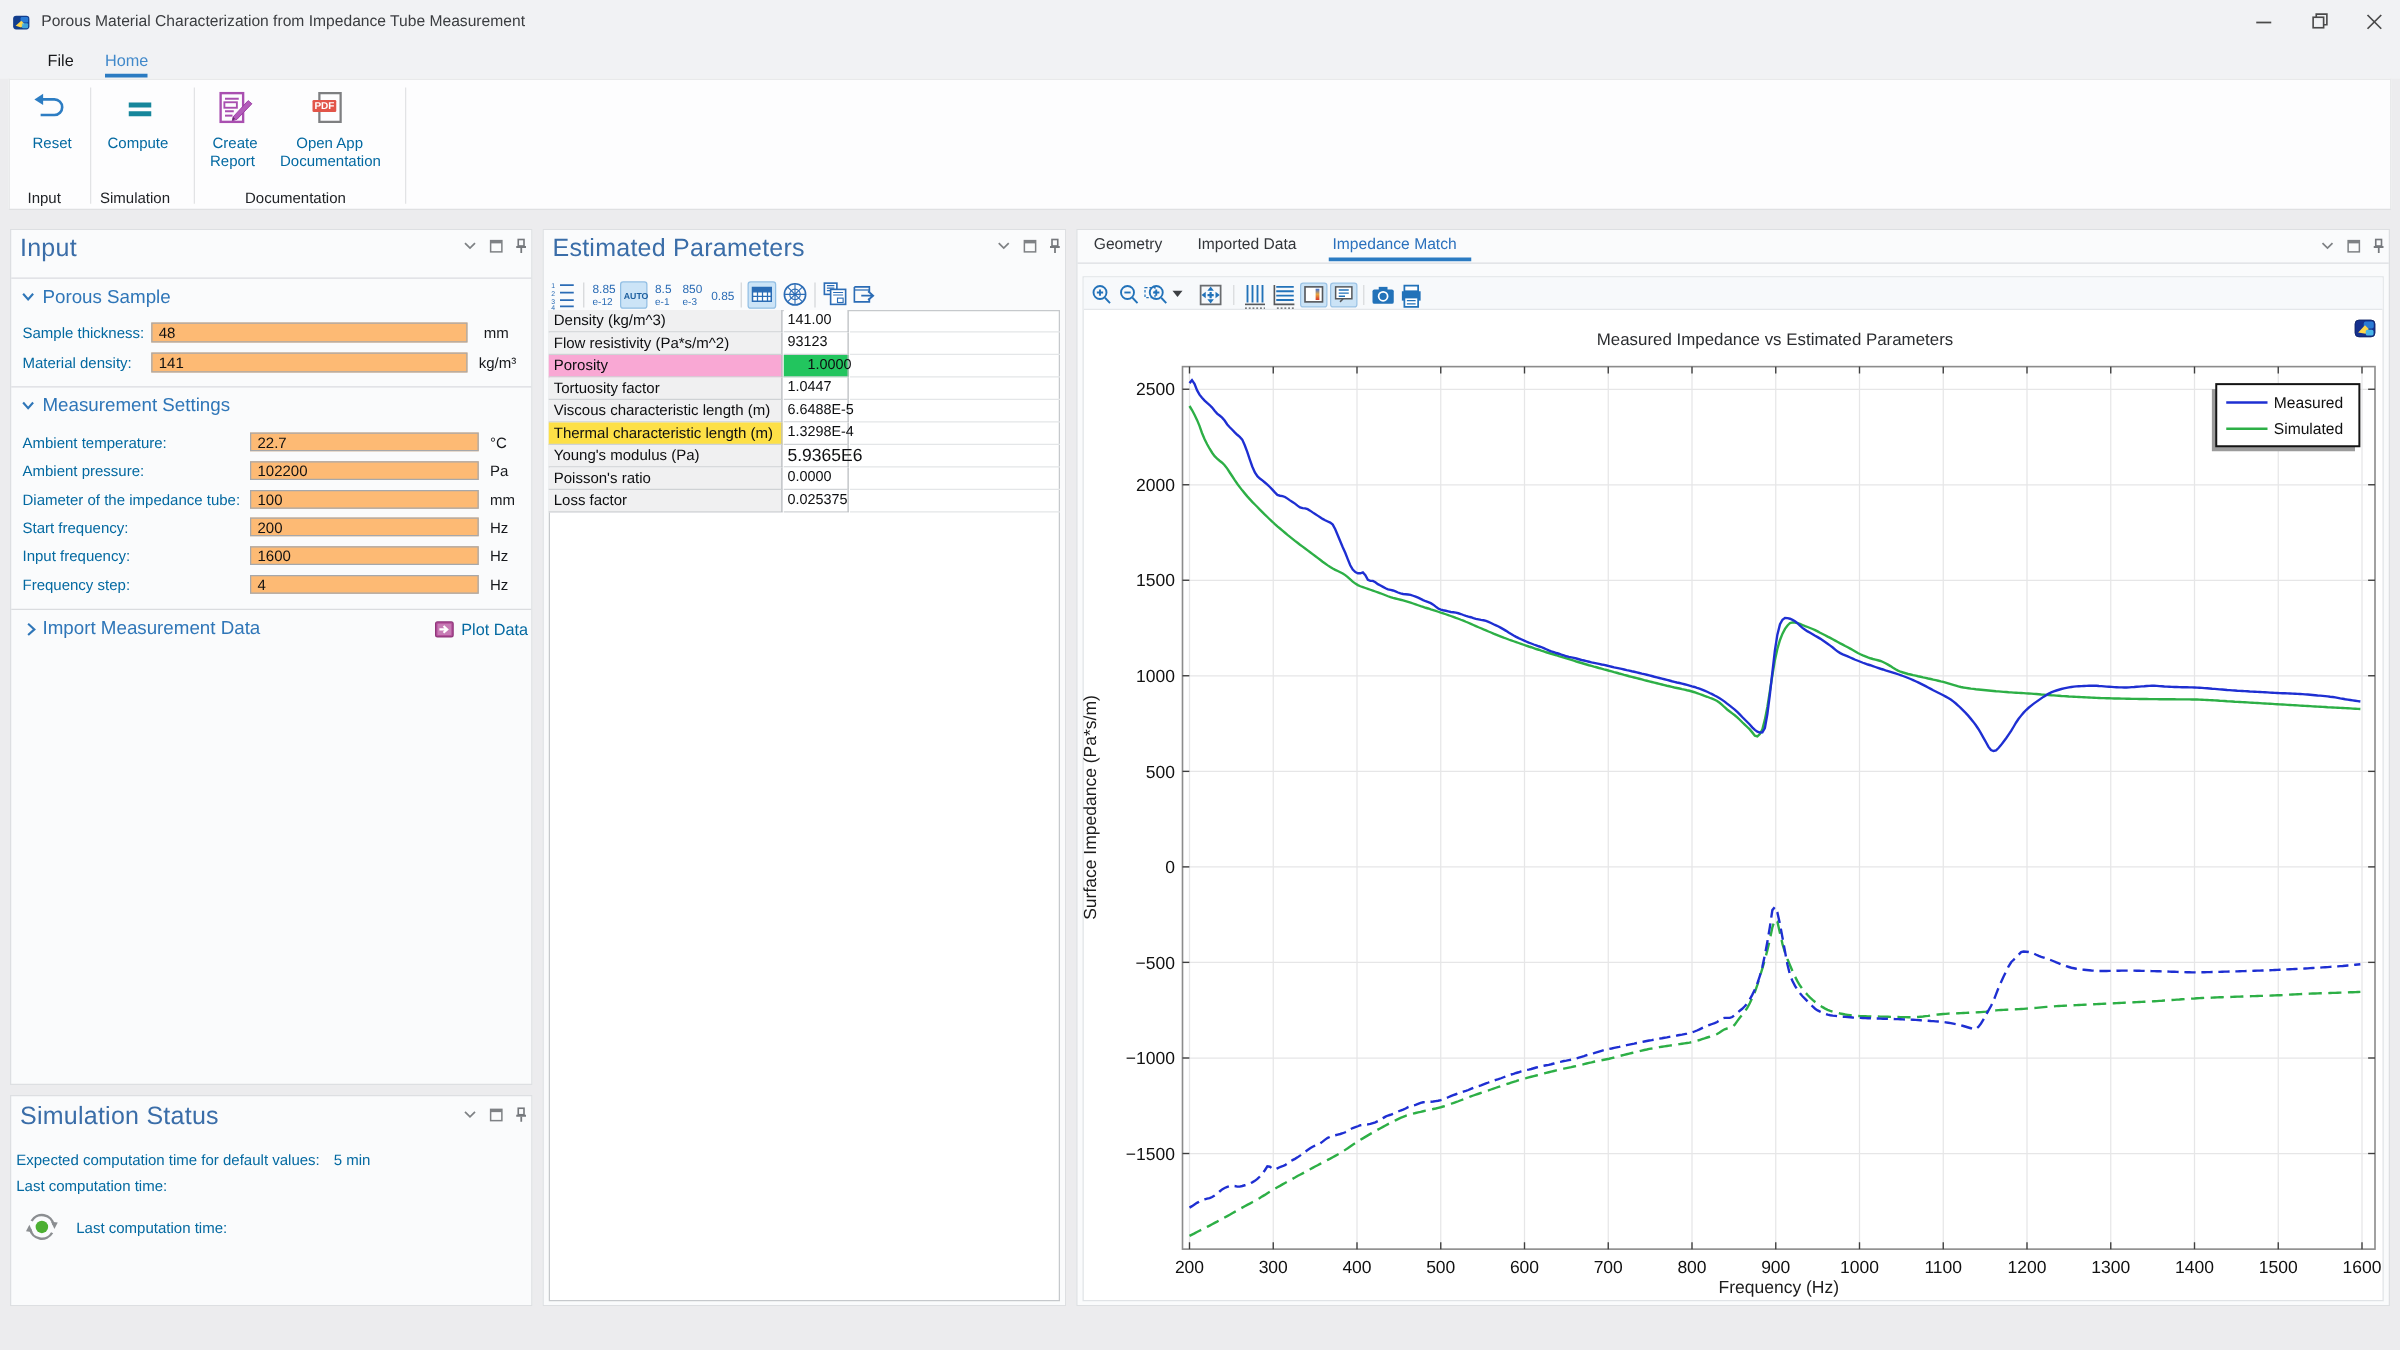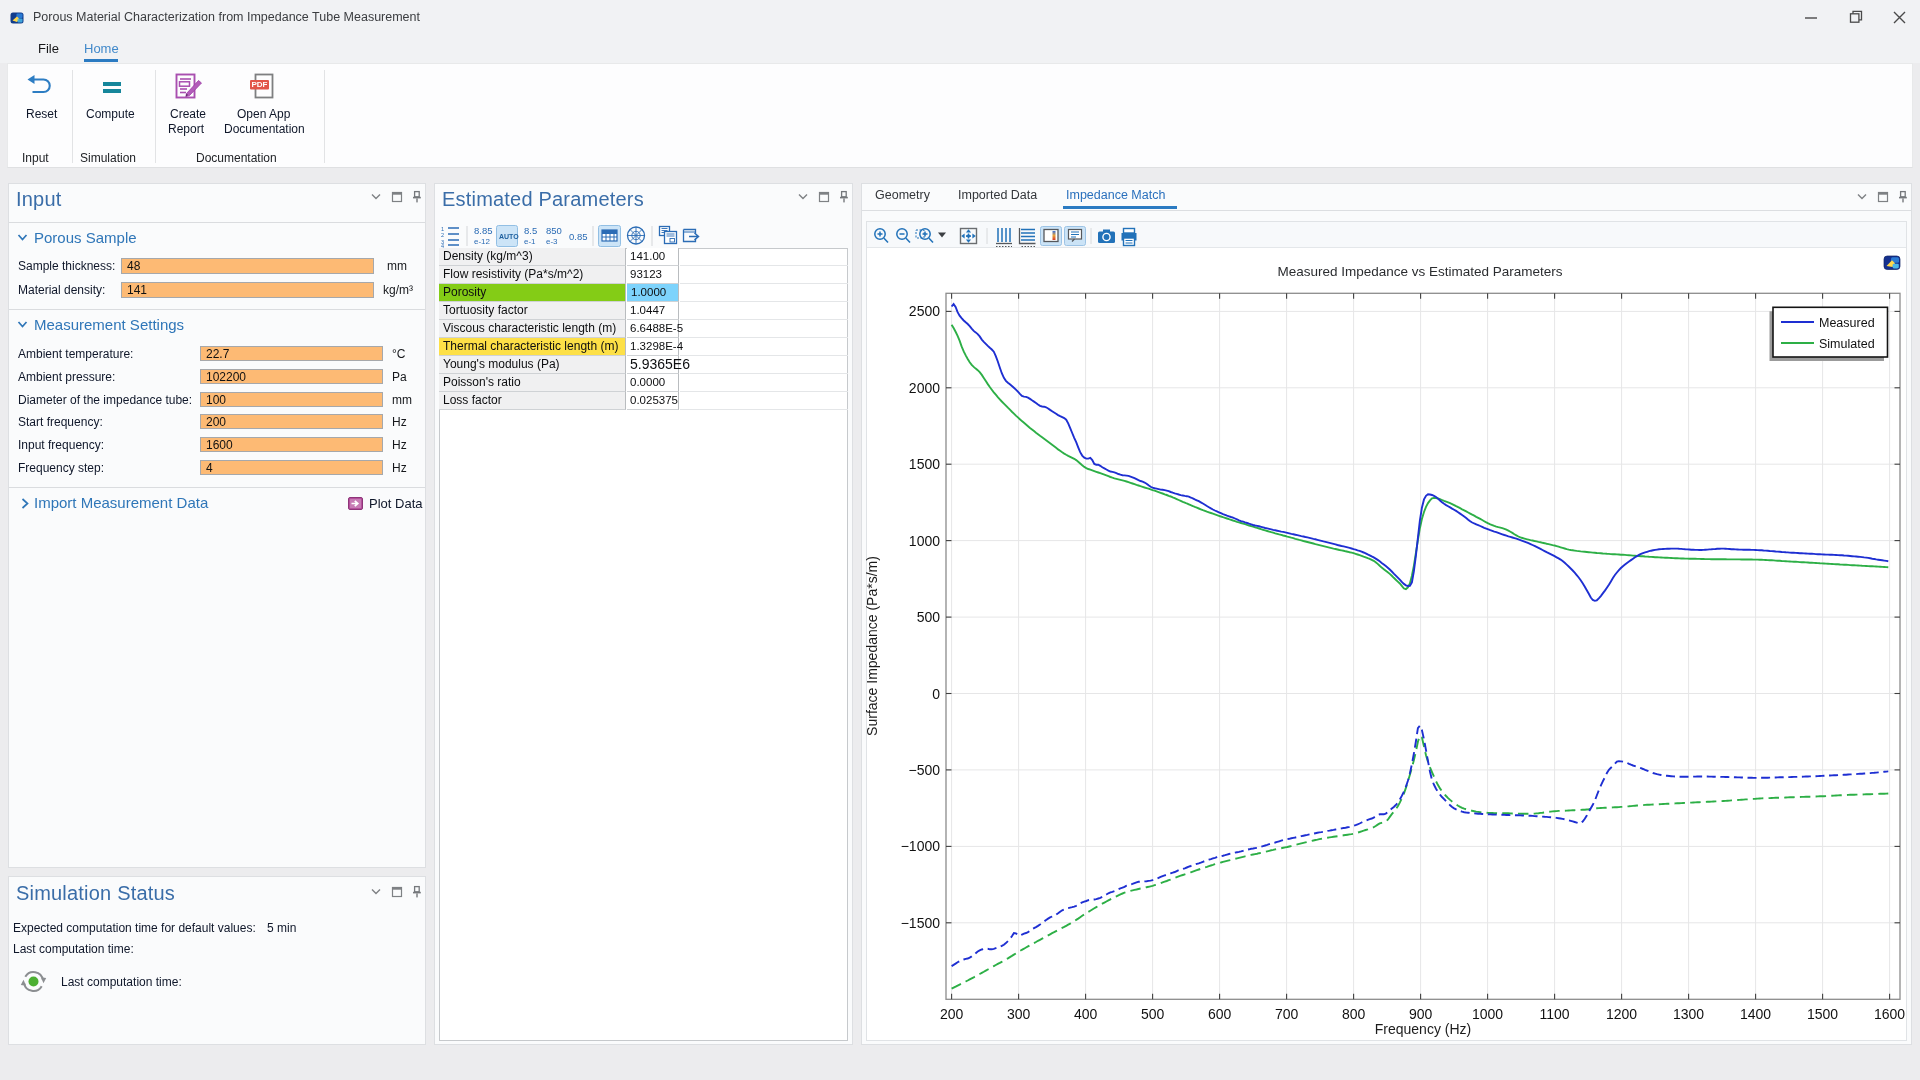--- a/index.html
+++ b/index.html
@@ -2,21 +2,21 @@
 <html><head>
 <meta charset="utf-8">
 <style>
 *{margin:0;padding:0;box-sizing:border-box}
 html,body{width:1920px;height:1080px}
 body{position:relative;font-family:"Liberation Sans",sans-serif;background:#ececee;overflow:hidden;-webkit-font-smoothing:antialiased}
 .abs{position:absolute}
 .panel{position:absolute;background:#fafbfc;border:1px solid #dddfe2}
 .ptitle{position:absolute;font-size:20px;color:#3a6da8;letter-spacing:0.2px}
 .sect{position:absolute;font-size:15px;color:#2f76b8}
-.lbl{position:absolute;font-size:12px;color:#0f172a;white-space:nowrap}
+.lbl{position:absolute;font-size:12px;color:#0369a1;white-space:nowrap}
 .inp{position:absolute;background:#fdba74;border:1px solid #a6a8ab;font-size:12px;color:#111;padding:0 0 0 5px;line-height:14px}
 .unit{position:absolute;font-size:12px;color:#16181c}
 .hsep{position:absolute;height:1px;background:#dadcdf}
 .mini{position:absolute}
 svg{display:block;overflow:visible}
 </style>
 </head>
 <body>
 
 <div class="abs" style="left:0;top:0;width:1920px;height:63px;background:#f1f2f4"></div>
@@ -213,22 +213,22 @@
 <path d="M249 12.5 h9 M254.5 9 l4 3.5 l-4 3.5" stroke-width="1.5"></path>
 </g>
 </svg>
 <div class="abs" style="left:439px;top:248px;width:409px;height:793px;background:#fff;border:1px solid #c6c9cc"></div>
 <div class="abs" style="left:439px;top:248px;width:187px;height:18px;background:#f0f0f1;border-right:1px solid #b9bcbf;border-bottom:1px solid #cfd2d5;font-size:12px;color:#0d0e10;line-height:17px;padding-left:4px;white-space:nowrap;overflow:hidden">Density (kg/m^3)</div>
 <div class="abs" style="left:627px;top:248px;width:52px;height:18px;background:#fff;border-right:1px solid #b9bcbf;border-bottom:1px solid #cfd2d5;font-size:11.5px;color:#0d0e10;line-height:17px;padding-left:3px;white-space:nowrap">141.00</div>
 <div class="abs" style="left:680px;top:248px;width:168px;height:18px;border-bottom:1px solid #e4e6e8"></div>
 <div class="abs" style="left:439px;top:266px;width:187px;height:18px;background:#f0f0f1;border-right:1px solid #b9bcbf;border-bottom:1px solid #cfd2d5;font-size:12px;color:#0d0e10;line-height:17px;padding-left:4px;white-space:nowrap;overflow:hidden">Flow resistivity (Pa*s/m^2)</div>
 <div class="abs" style="left:627px;top:266px;width:52px;height:18px;background:#fff;border-right:1px solid #b9bcbf;border-bottom:1px solid #cfd2d5;font-size:11.5px;color:#0d0e10;line-height:17px;padding-left:3px;white-space:nowrap">93123</div>
 <div class="abs" style="left:680px;top:266px;width:168px;height:18px;border-bottom:1px solid #e4e6e8"></div>
-<div class="abs" style="left:439px;top:284px;width:187px;height:18px;background:#84cc16;border-right:1px solid #b9bcbf;border-bottom:1px solid #cfd2d5;font-size:12px;color:#0d0e10;line-height:17px;padding-left:4px;white-space:nowrap;overflow:hidden">Porosity</div>
-<div class="abs" style="left:627px;top:284px;width:52px;height:18px;background:#7dd3fc;border-right:1px solid #b9bcbf;border-bottom:1px solid #cfd2d5;font-size:11.5px;color:#0d0e10;line-height:17px;padding-left:4px;white-space:nowrap">1.0000</div>
+<div class="abs" style="left:439px;top:284px;width:187px;height:18px;background:#f9a8d4;border-right:1px solid #b9bcbf;border-bottom:1px solid #cfd2d5;font-size:12px;color:#0d0e10;line-height:17px;padding-left:4px;white-space:nowrap;overflow:hidden">Porosity</div>
+<div class="abs" style="left:627px;top:284px;width:52px;height:18px;background:#22c55e;border-right:1px solid #b9bcbf;border-bottom:1px solid #cfd2d5;font-size:11.5px;color:#0d0e10;line-height:17px;padding-left:19px;white-space:nowrap">1.0000</div>
 <div class="abs" style="left:680px;top:284px;width:168px;height:18px;border-bottom:1px solid #e4e6e8"></div>
 <div class="abs" style="left:439px;top:302px;width:187px;height:18px;background:#f0f0f1;border-right:1px solid #b9bcbf;border-bottom:1px solid #cfd2d5;font-size:12px;color:#0d0e10;line-height:17px;padding-left:4px;white-space:nowrap;overflow:hidden">Tortuosity factor</div>
 <div class="abs" style="left:627px;top:302px;width:52px;height:18px;background:#fff;border-right:1px solid #b9bcbf;border-bottom:1px solid #cfd2d5;font-size:11.5px;color:#0d0e10;line-height:17px;padding-left:3px;white-space:nowrap">1.0447</div>
 <div class="abs" style="left:680px;top:302px;width:168px;height:18px;border-bottom:1px solid #e4e6e8"></div>
 <div class="abs" style="left:439px;top:320px;width:187px;height:18px;background:#f0f0f1;border-right:1px solid #b9bcbf;border-bottom:1px solid #cfd2d5;font-size:12px;color:#0d0e10;line-height:17px;padding-left:4px;white-space:nowrap;overflow:hidden">Viscous characteristic length (m)</div>
 <div class="abs" style="left:627px;top:320px;width:52px;height:18px;background:#fff;border-right:1px solid #b9bcbf;border-bottom:1px solid #cfd2d5;font-size:11.5px;color:#0d0e10;line-height:17px;padding-left:3px;white-space:nowrap">6.6488E-5</div>
 <div class="abs" style="left:680px;top:320px;width:168px;height:18px;border-bottom:1px solid #e4e6e8"></div>
 <div class="abs" style="left:439px;top:338px;width:187px;height:18px;background:#fde047;border-right:1px solid #b9bcbf;border-bottom:1px solid #cfd2d5;font-size:12px;color:#0d0e10;line-height:17px;padding-left:4px;white-space:nowrap;overflow:hidden">Thermal characteristic length (m)</div>
 <div class="abs" style="left:627px;top:338px;width:52px;height:18px;background:#fff;border-right:1px solid #b9bcbf;border-bottom:1px solid #cfd2d5;font-size:11.5px;color:#0d0e10;line-height:17px;padding-left:3px;white-space:nowrap">1.3298E-4</div>
 <div class="abs" style="left:680px;top:338px;width:168px;height:18px;border-bottom:1px solid #e4e6e8"></div>

